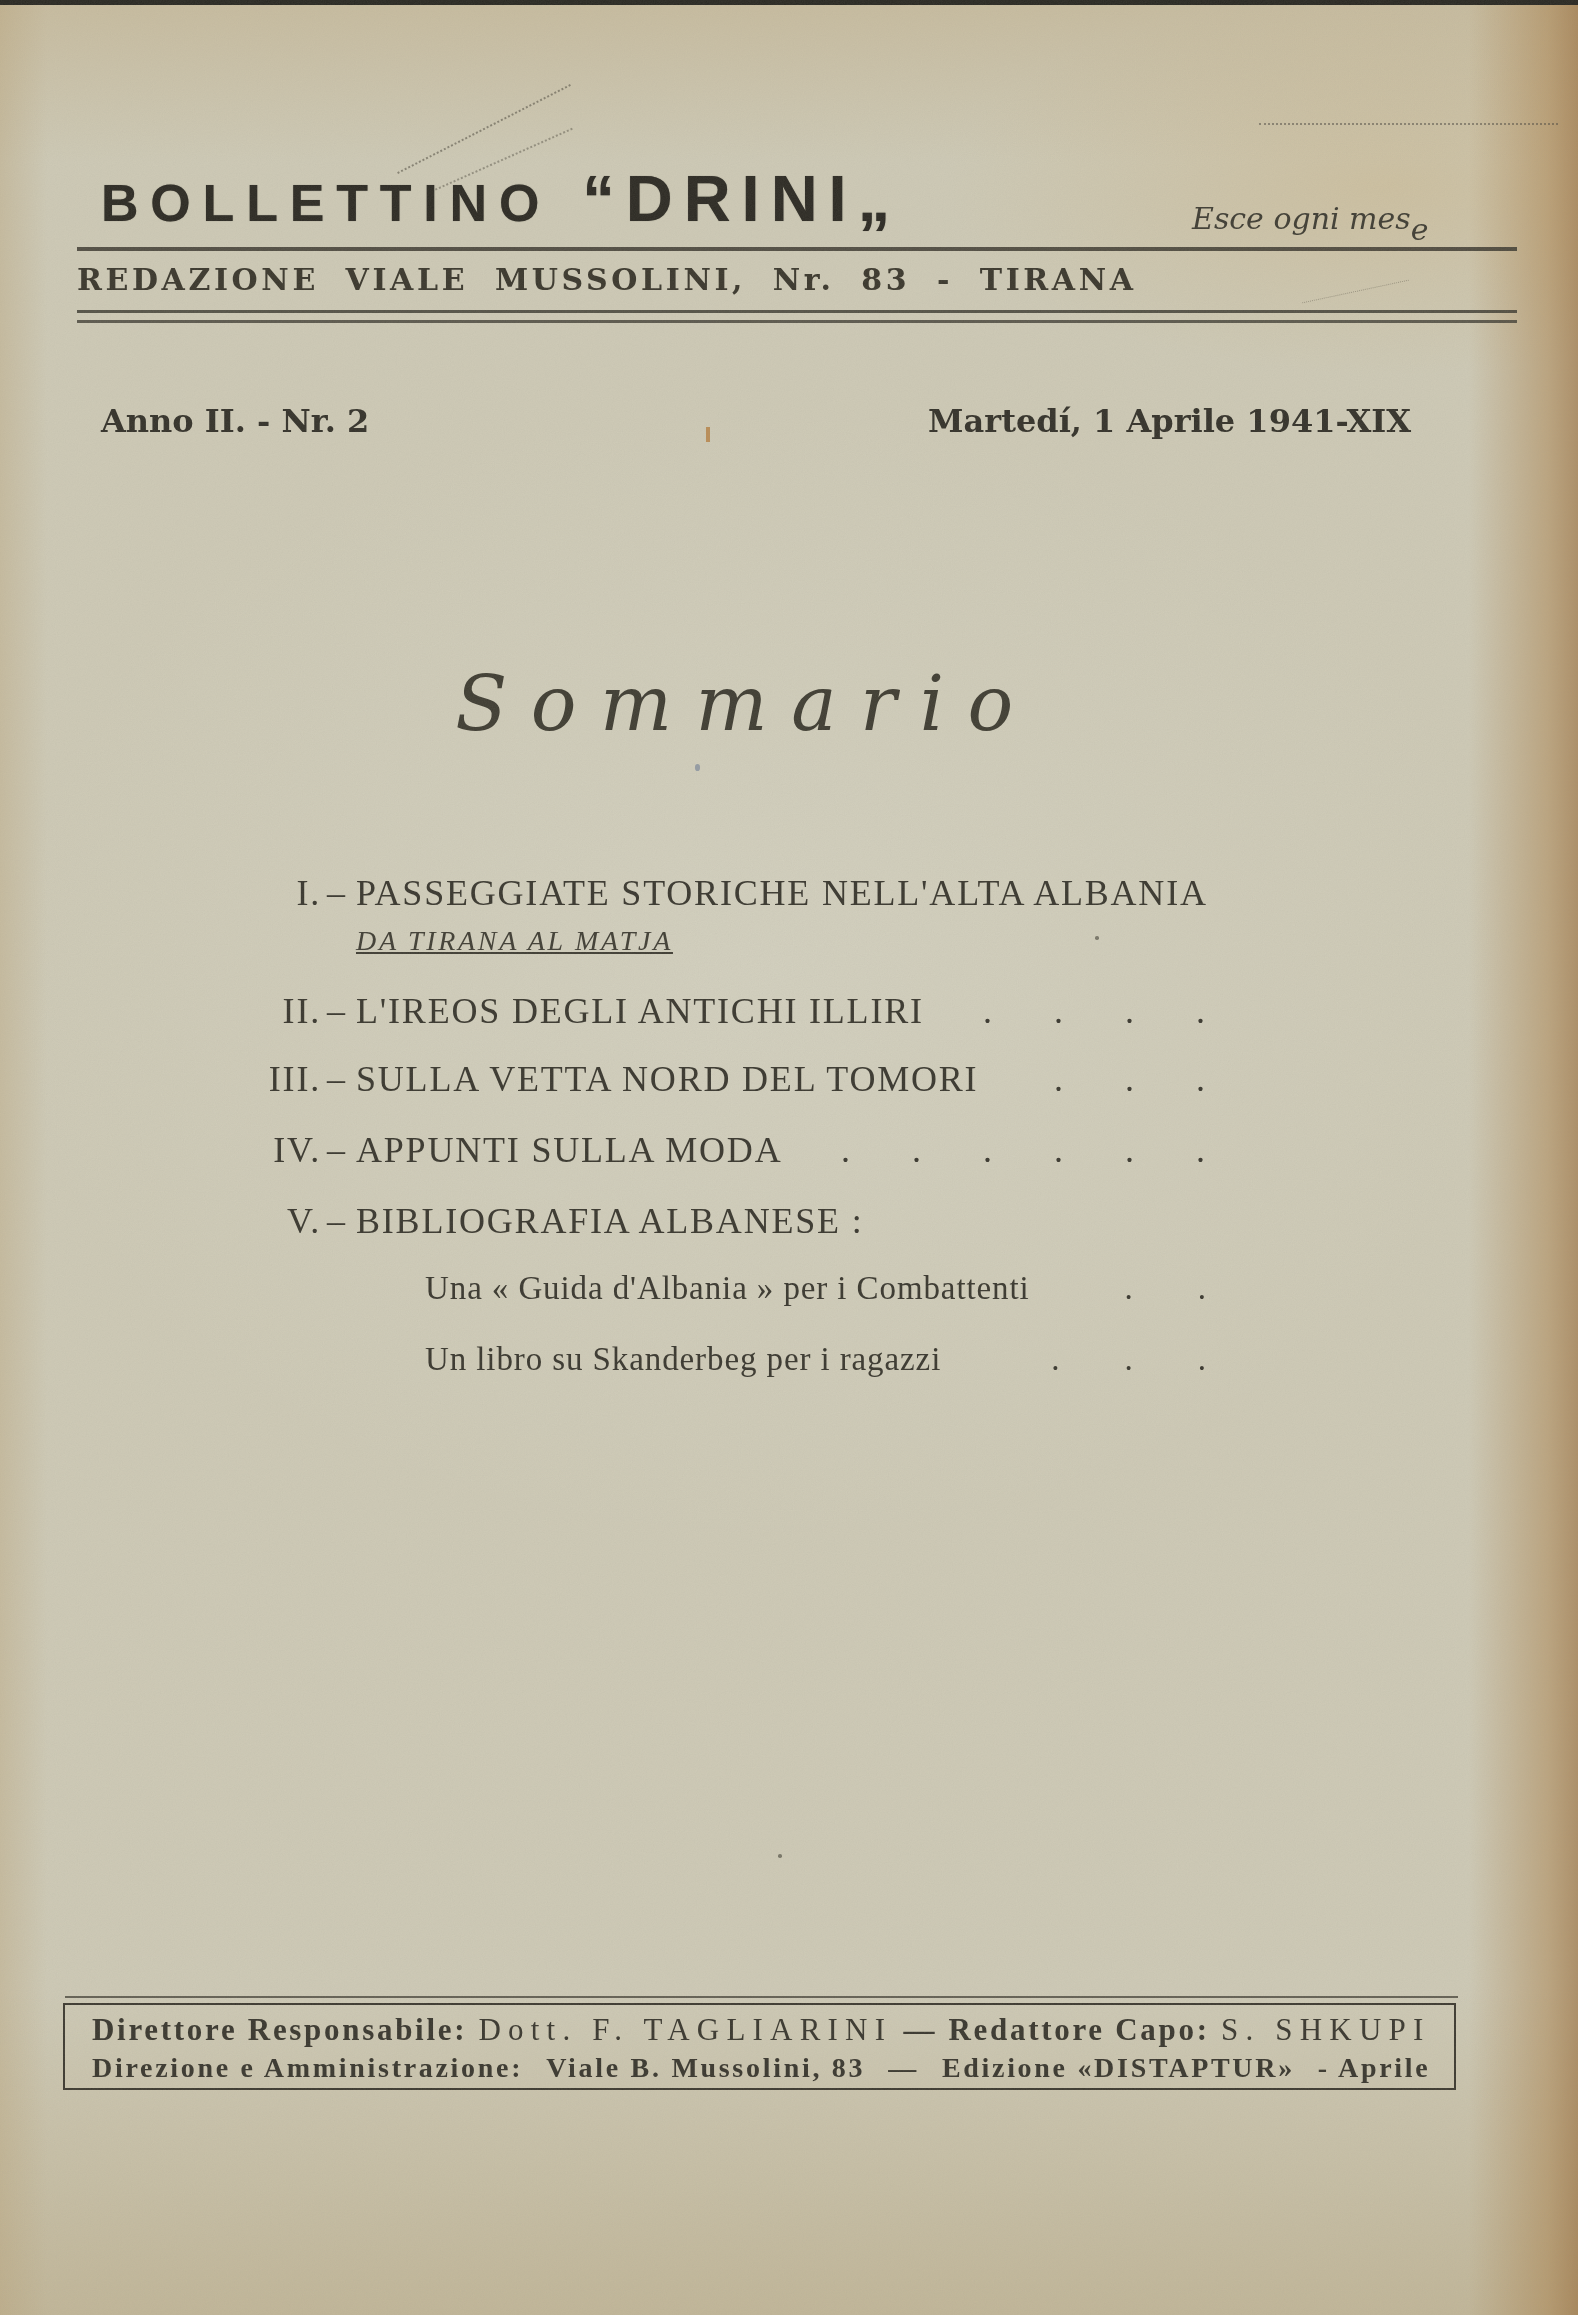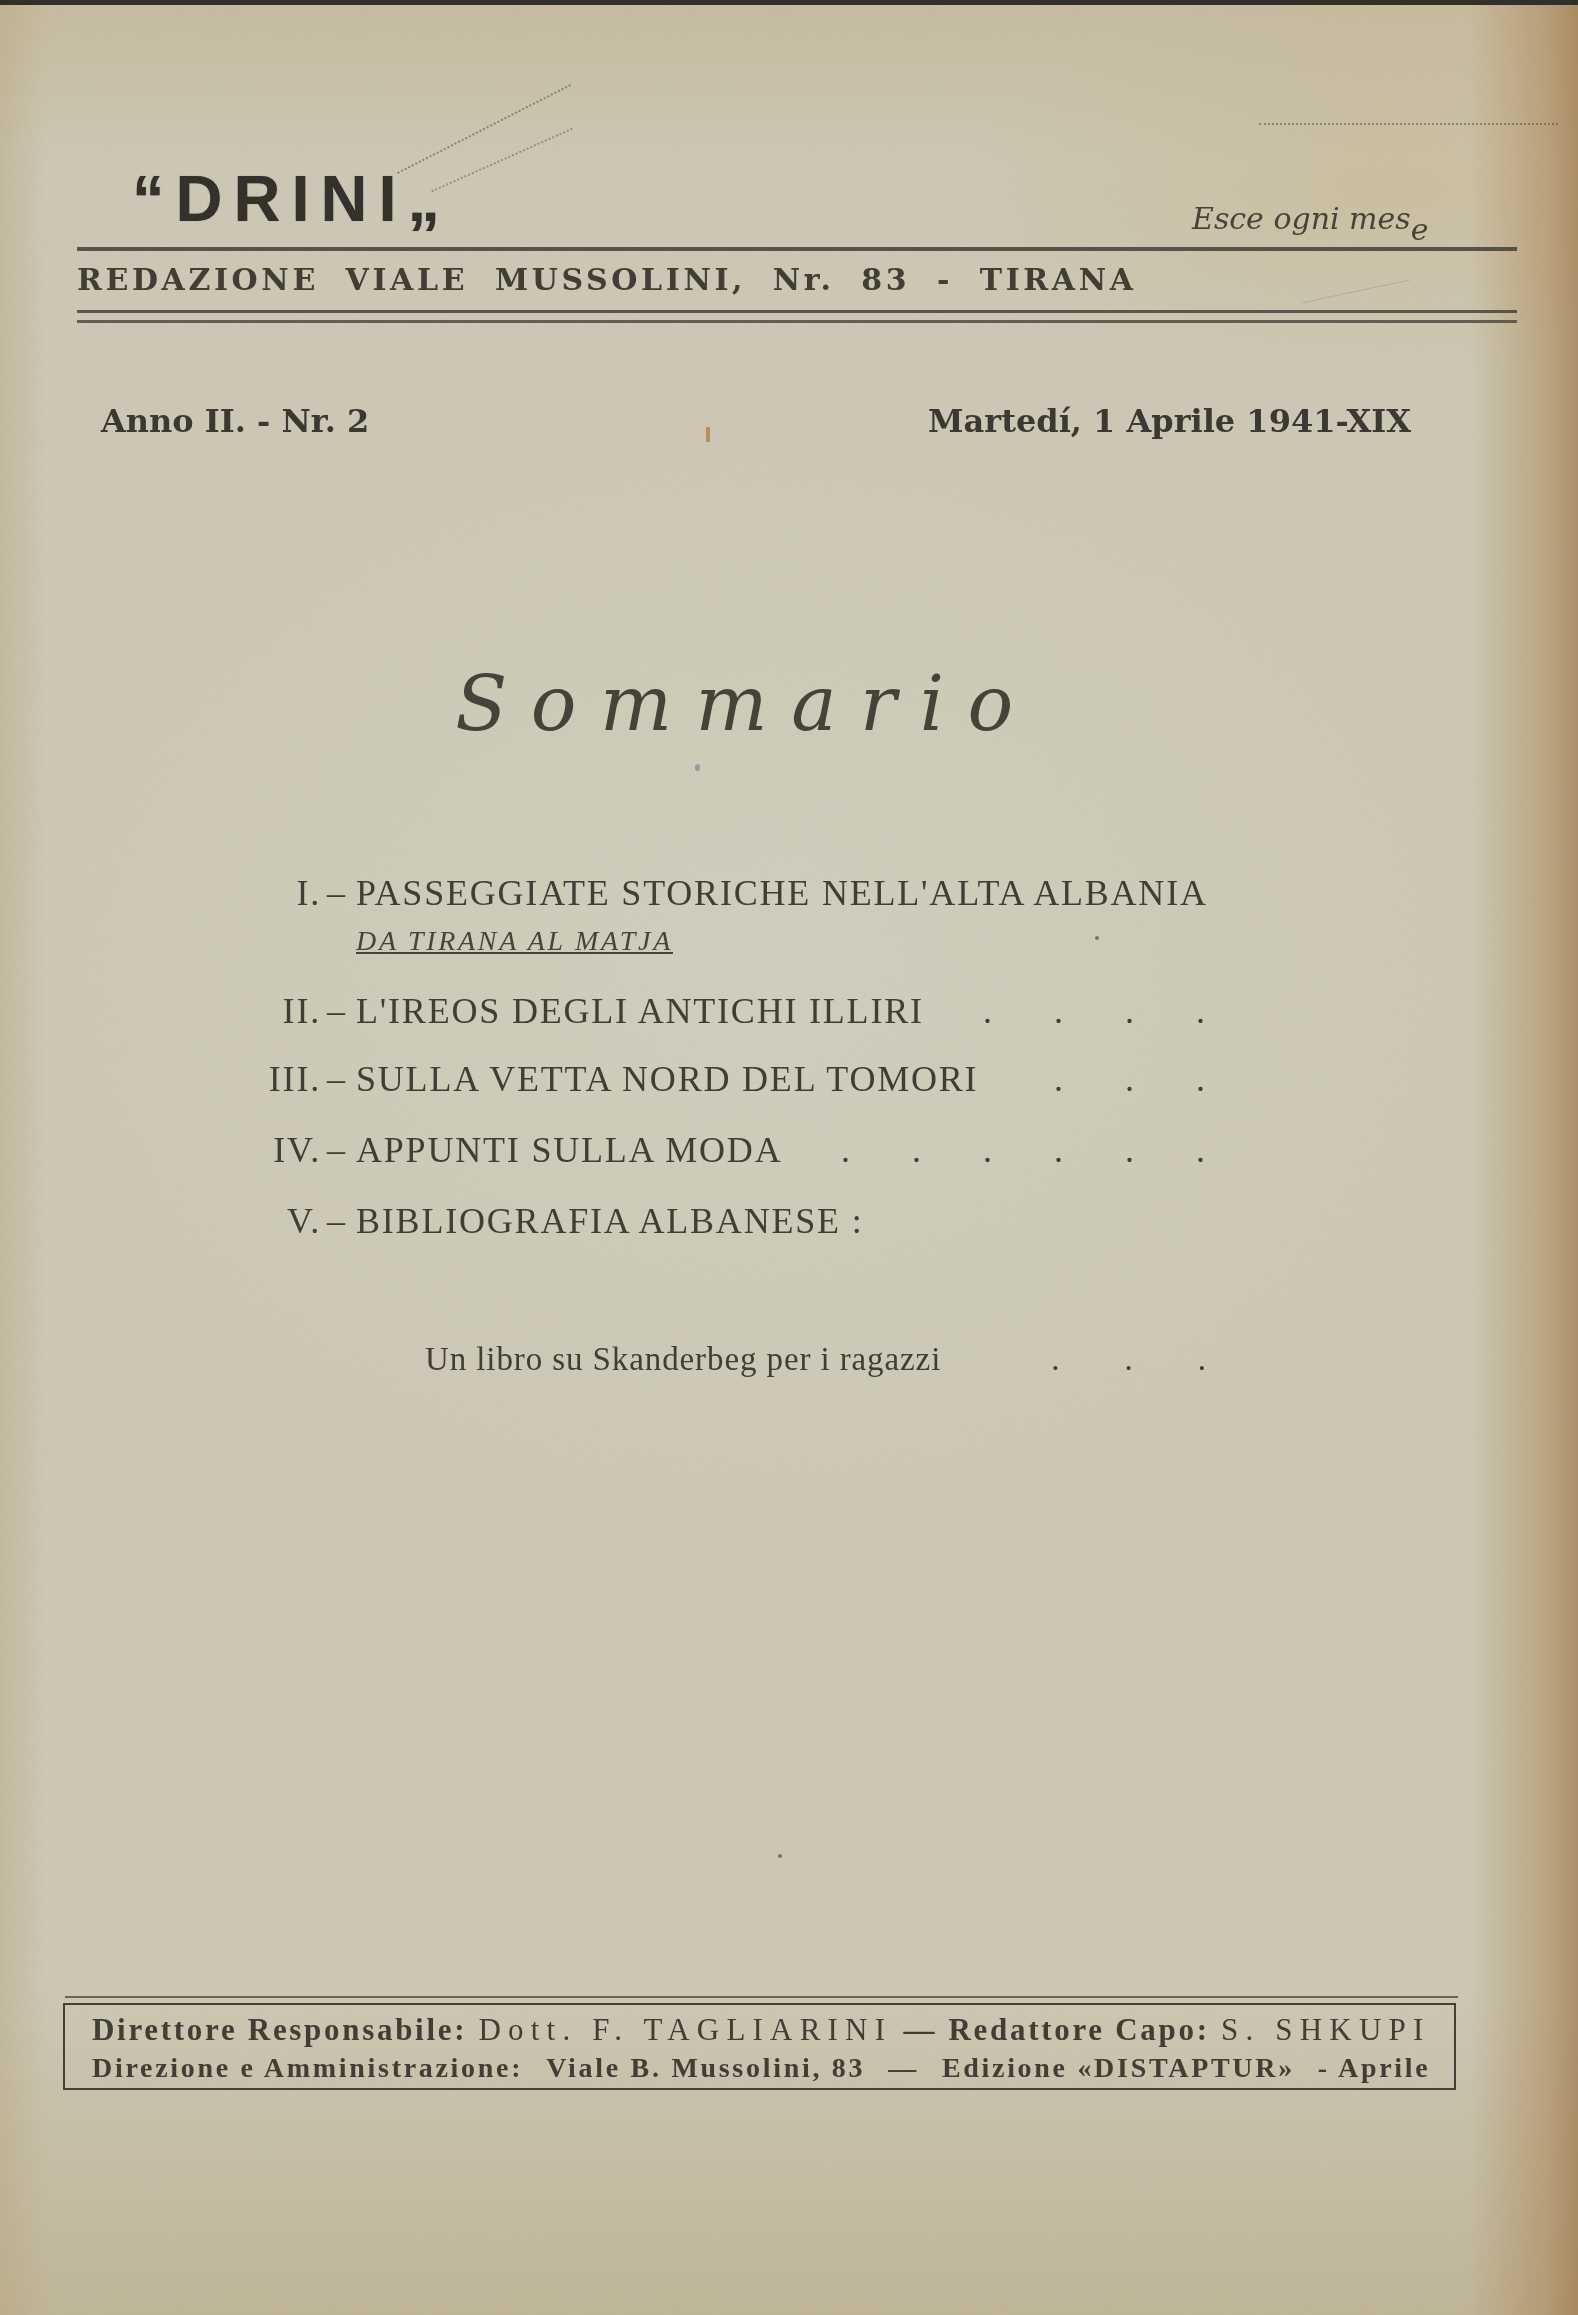--- a/index.html
+++ b/index.html
@@ -91,20 +91,21 @@
   <div class="scribble1"></div>
   <div class="scribble2"></div>
   <div class="dotline-tr"></div>
   <div class="dotline-mid"></div>
   <div class="speck-orange"></div>
   <div class="speck-blue"></div>
   <div class="speck-dark" style="left:1095px;top:936px;"></div>
   <div class="speck-dark" style="left:778px;top:1854px;"></div>
 
   <div class="masthead">
+    <span class="mast-main">BOLLETTINO</span>
     <span class="mast-quoted">“DRINI„</span>
   </div>
   <div class="frequency"><span>Esce ogni mes</span><span class="sub">e</span></div>
 
   <div class="rule1"></div>
   <div class="redazione">REDAZIONE VIALE MUSSOLINI, Nr. 83  -  TIRANA</div>
   <div class="rule2a"></div>
   <div class="rule2b"></div>
 
   <div class="issue">
@@ -140,20 +141,24 @@
     <span class="toc-dash">–</span>
     <span class="toc-title">APPUNTI SULLA MODA</span>
     <span class="toc-dots">......</span>
   </div>
   <div class="toc-row" style="top:1200px;">
     <span class="toc-num">V.</span>
     <span class="toc-dash">–</span>
     <span class="toc-title">BIBLIOGRAFIA ALBANESE :</span>
   </div>
 
+  <div class="sub-row" style="top:1270px;">
+    <span class="sub-text">Una « Guida d'Albania » per i Combattenti</span>
+    <span class="sub-dots">..</span>
+  </div>
   <div class="sub-row" style="top:1341px;padding-left:44px;">
     <span class="sub-text">Un libro su Skanderbeg per i ragazzi</span>
     <span class="sub-dots">...</span>
   </div>
 
   <div class="footer-extra-line"></div>
   <div class="footer-box">
     <div class="footer-row r1">
       <span class="f-seg">Direttore Responsabile:</span>
       <span class="f-name">Dott. F. TAGLIARINI</span>

